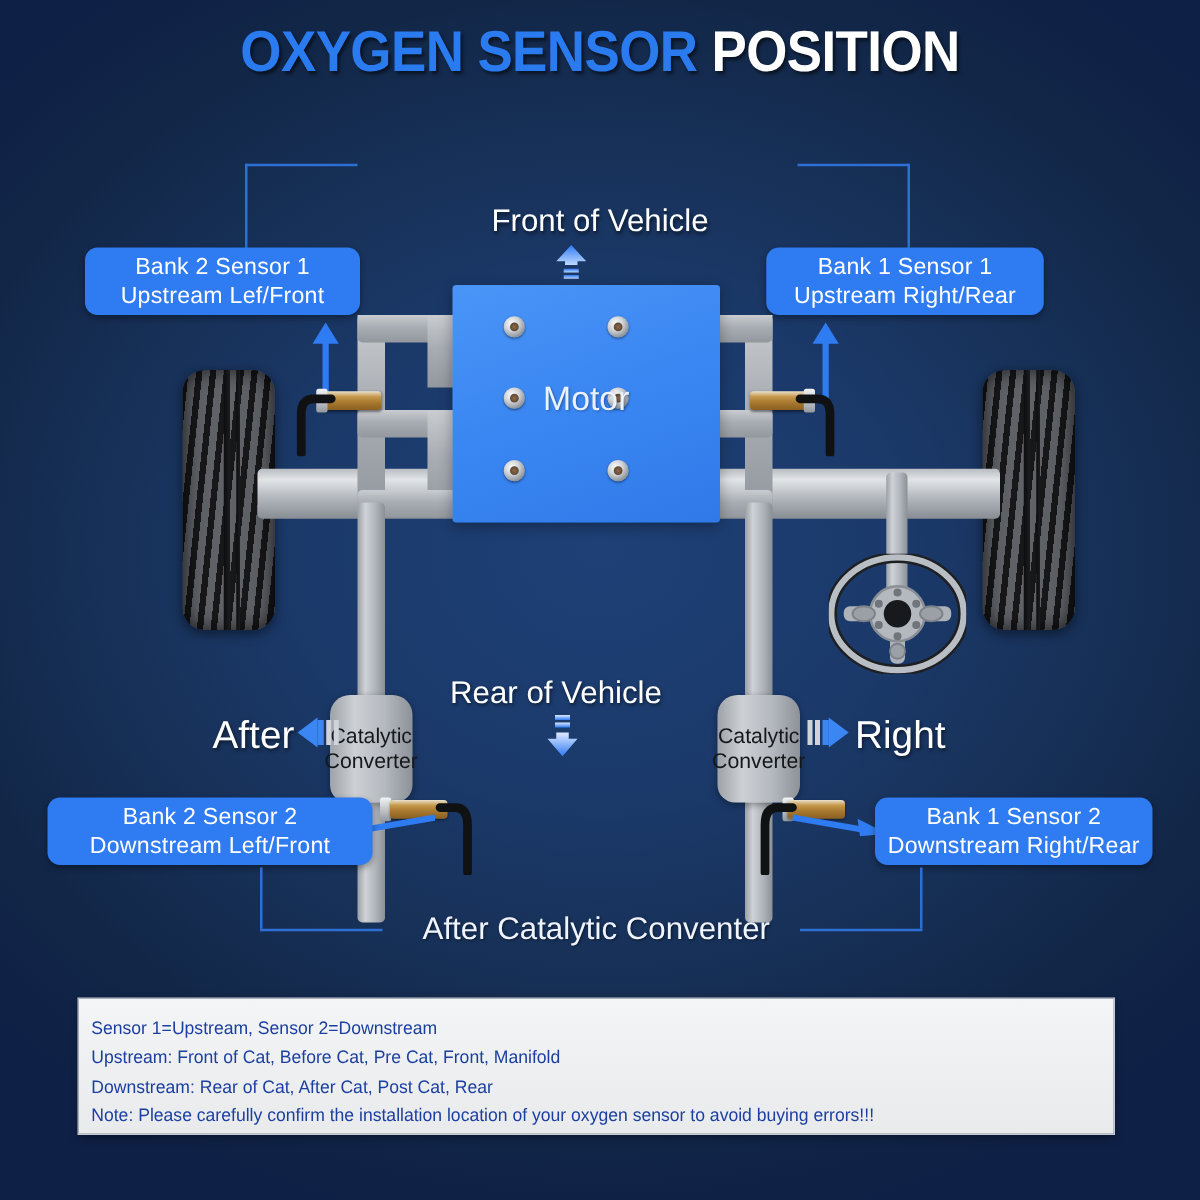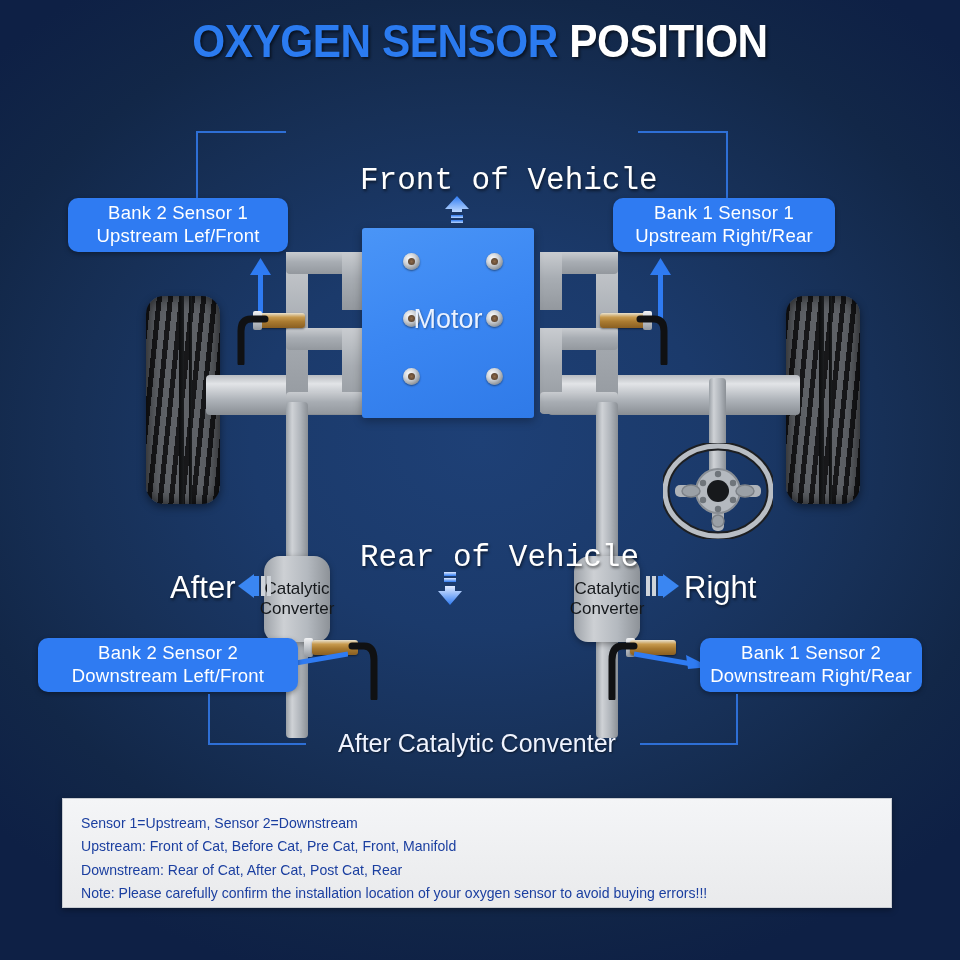--- a/index.html
+++ b/index.html
@@ -28,22 +28,22 @@
   
   .callout{background:#2f7bf2;border-radius:10px;color:#fff;
            text-align:center;line-height:1.22;font-size:18.5px;
            box-shadow:0 2px 5px rgba(0,0,0,.35);
            display:flex;flex-direction:column;justify-content:center;
            padding:6px 4px;box-sizing:border-box;}
   .callout .l1{font-weight:normal;letter-spacing:.2px;}
   .callout .l2{font-weight:normal;letter-spacing:.2px;}
 
   
-  .dirtext{color:#fff;font-size:31px;white-space:nowrap;
-           text-shadow:1px 2px 3px rgba(0,0,0,.55);font-family:Liberation Mono, monospace;}
+  .dirtext{color:#fff;font-size:25px;white-space:nowrap;
+           text-shadow:1px 2px 3px rgba(0,0,0,.55);}
   .sidetext{color:#fff;font-size:31px;white-space:nowrap;
             text-shadow:1px 2px 3px rgba(0,0,0,.55);}
 
   
   .metal{background:linear-gradient(180deg,#c9ccd0 0%,#a8adb3 45%,#93989e 100%);}
   .pipe-h{background:linear-gradient(180deg,#b8bcc1 0%,#e2e4e7 22%,#aeb3b9 62%,#888d93 100%);
           border-radius:4px;}
   .pipe-v{background:linear-gradient(90deg,#9aa0a6 0%,#cfd2d6 28%,#b0b5bb 65%,#8b9096 100%);
           border-radius:4px;}
 
@@ -78,21 +78,21 @@
   .sensor-body{position:absolute;height:15px;border-radius:3px;
      background:linear-gradient(180deg,#e9e2cf 0%,#c79a4e 28%,#a97a30 58%,#8a5f22 100%);
      box-shadow:0 1px 2px rgba(0,0,0,.45);}
   .sensor-cap{position:absolute;height:19px;width:9px;border-radius:2px;
      background:linear-gradient(180deg,#f2f3f5,#b9bec4 60%,#93989e);}
 
   
   #note{left:62px;top:798px;width:830px;height:110px;
         background:linear-gradient(180deg,#f4f5f7 0%,#e9eaec 100%);
         border:1px solid #c8ccd2;box-shadow:0 2px 6px rgba(0,0,0,.35);
-        padding:13px 18px;box-sizing:border-box;}
+        padding:13px 10px;box-sizing:border-box;}
   #note div{color:#1b3fa0;font-size:14.5px;line-height:1.62;white-space:nowrap;
             transform:scaleX(.97);transform-origin:left center;}
 </style>
 </head>
 <body>
 
 <div id="stage">
 
   <div class="abs" id="title">
     <span class="blue">OXYGEN SENSOR</span>
@@ -180,21 +180,21 @@
   <div class="abs metal" style="left:540px;top:252px;width:22px;height:58px;"></div>
   <div class="abs metal" style="left:540px;top:328px;width:22px;height:84px;"></div>
   <div class="abs metal" style="left:540px;top:392px;width:78px;height:22px;border-radius:4px;"></div>
 
   <div class="abs pipe-v" style="left:286px;top:402px;width:22px;height:160px;"></div>
   <div class="abs pipe-v" style="left:596px;top:402px;width:22px;height:160px;"></div>
 
   <div class="abs pipe-v" style="left:286px;top:628px;width:22px;height:110px;"></div>
   <div class="abs pipe-v" style="left:596px;top:628px;width:22px;height:110px;"></div>
 
-  <div class="abs" id="motor" style="left:362px;top:228px;width:172px;height:190px;">
+  <div class="abs" id="motor" style="left:362px;top:228px;width:214px;height:190px;">
     <div class="bolt" style="left:41px;top:25px;"></div>
     <div class="bolt" style="left:124px;top:25px;"></div>
     <div class="bolt" style="left:41px;top:82px;"></div>
     <div class="bolt" style="left:124px;top:82px;"></div>
     <div class="bolt" style="left:41px;top:140px;"></div>
     <div class="bolt" style="left:124px;top:140px;"></div>
     <div class="mlabel">Motor</div>
   </div>
 
   <div class="abs" style="left:235px;top:305px;width:70px;height:60px;">

